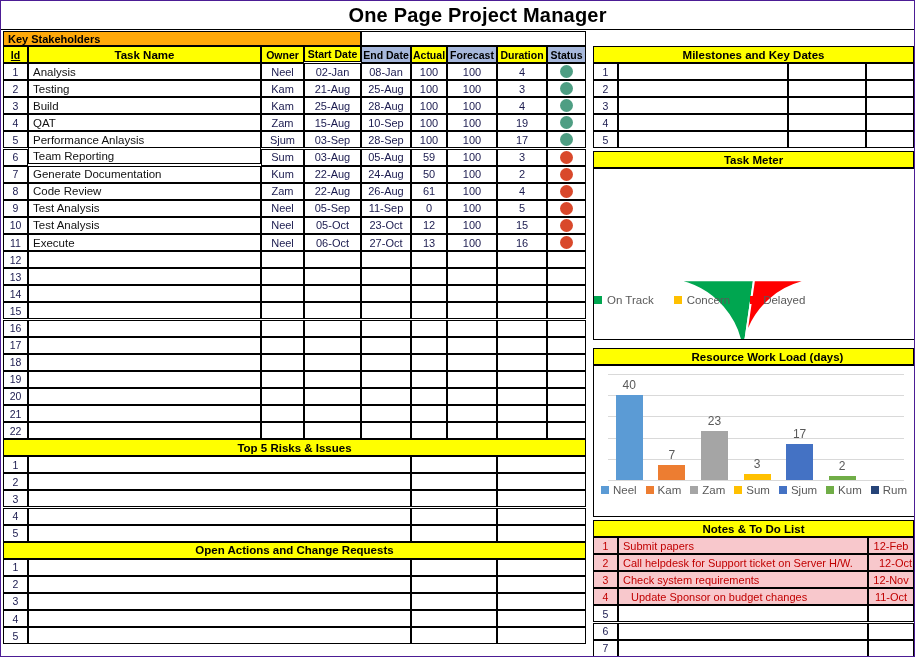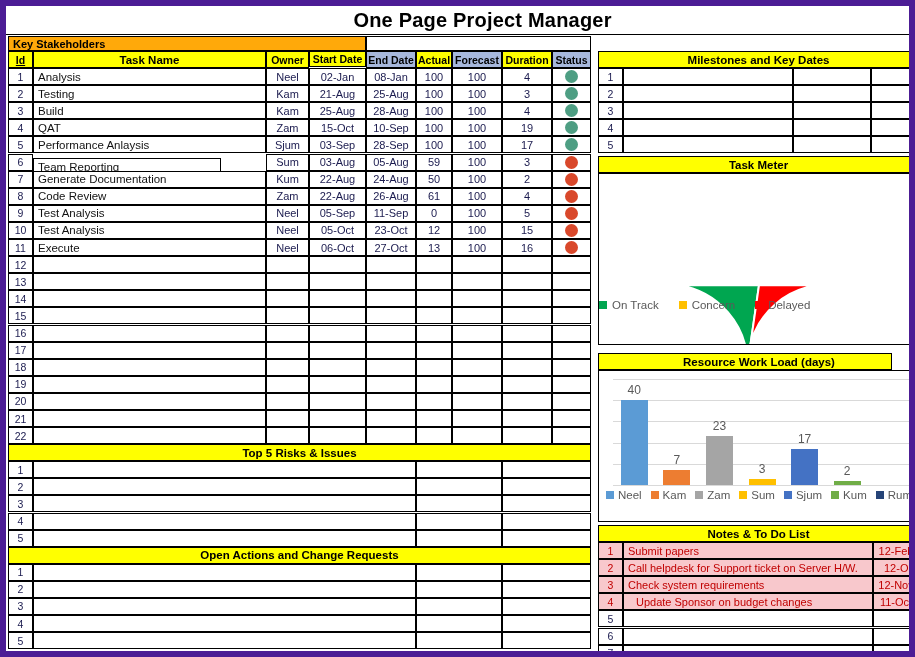--- a/index.html
+++ b/index.html
@@ -8,21 +8,21 @@
     margin: 0; padding: 0;
     background: #ffffff;
     font-family: "Liberation Sans", sans-serif;
   }
   #page {
     position: relative;
     width: 915px;
     height: 657px;
     background: #ffffff;
     overflow: hidden;
-    border: 6px solid #4c1d95;
+    border: 1px solid #4c1d95;
   }
 
   
   .title-bar {
     position: absolute;
     left: 0; top: 0;
     width: 915px; height: 29px;
     display: flex; align-items: center; justify-content: center;
     border-bottom: 1px solid #000;
   }
@@ -156,41 +156,41 @@
       <div class="cell c-center" style="left: 360px; top: 96.2px; width: 50px; height: 17.1px;">28-Aug</div>
       <div class="cell c-center" style="left: 410px; top: 96.2px; width: 36px; height: 17.1px;">100</div>
       <div class="cell c-center" style="left: 446px; top: 96.2px; width: 50px; height: 17.1px;">100</div>
       <div class="cell c-center" style="left: 496px; top: 96.2px; width: 50px; height: 17.1px;">4</div>
       <div class="cell c-center" style="left: 546px; top: 96.2px; width: 39px; height: 17.1px;">
         <span class="dot dot-green"></span>
       </div>
       <div class="cell idcell c-center" style="left: 2px; top: 113.3px; width: 25px; height: 17.1px;">4</div>
       <div class="cell taskname c-left" style="left: 27px; top: 113.3px; width: 233px; height: 17.1px;">QAT</div>
       <div class="cell c-center" style="left: 260px; top: 113.3px; width: 43px; height: 17.1px;">Zam</div>
-      <div class="cell c-center" style="left: 303px; top: 113.3px; width: 57px; height: 17.1px;">15-Oct</div>
+      <div class="cell c-center" style="left: 303px; top: 113.3px; width: 57px; height: 17.1px;">15-Aug</div>
       <div class="cell c-center" style="left: 360px; top: 113.3px; width: 50px; height: 17.1px;">10-Sep</div>
       <div class="cell c-center" style="left: 410px; top: 113.3px; width: 36px; height: 17.1px;">100</div>
       <div class="cell c-center" style="left: 446px; top: 113.3px; width: 50px; height: 17.1px;">100</div>
       <div class="cell c-center" style="left: 496px; top: 113.3px; width: 50px; height: 17.1px;">19</div>
       <div class="cell c-center" style="left: 546px; top: 113.3px; width: 39px; height: 17.1px;">
         <span class="dot dot-green"></span>
       </div>
       <div class="cell idcell c-center" style="left: 2px; top: 130.4px; width: 25px; height: 17.1px;">5</div>
       <div class="cell taskname c-left" style="left: 27px; top: 130.4px; width: 233px; height: 17.1px;">Performance Anlaysis</div>
       <div class="cell c-center" style="left: 260px; top: 130.4px; width: 43px; height: 17.1px;">Sjum</div>
       <div class="cell c-center" style="left: 303px; top: 130.4px; width: 57px; height: 17.1px;">03-Sep</div>
       <div class="cell c-center" style="left: 360px; top: 130.4px; width: 50px; height: 17.1px;">28-Sep</div>
       <div class="cell c-center" style="left: 410px; top: 130.4px; width: 36px; height: 17.1px;">100</div>
       <div class="cell c-center" style="left: 446px; top: 130.4px; width: 50px; height: 17.1px;">100</div>
       <div class="cell c-center" style="left: 496px; top: 130.4px; width: 50px; height: 17.1px;">17</div>
       <div class="cell c-center" style="left: 546px; top: 130.4px; width: 39px; height: 17.1px;">
         <span class="dot dot-green"></span>
       </div>
       <div class="cell idcell c-center" style="left: 2px; top: 147.5px; width: 25px; height: 17.1px;">6</div>
-      <div class="cell taskname c-left" style="left: 27px; top: 152px; width: 188px; height: 17.1px;">Team Reporting</div>
+      <div class="cell taskname c-left" style="left: 27px; top: 146px; width: 233px; height: 17.1px;">Team Reporting</div>
       <div class="cell c-center" style="left: 260px; top: 147.5px; width: 43px; height: 17.1px;">Sum</div>
       <div class="cell c-center" style="left: 303px; top: 147.5px; width: 57px; height: 17.1px;">03-Aug</div>
       <div class="cell c-center" style="left: 360px; top: 147.5px; width: 50px; height: 17.1px;">05-Aug</div>
       <div class="cell c-center" style="left: 410px; top: 147.5px; width: 36px; height: 17.1px;">59</div>
       <div class="cell c-center" style="left: 446px; top: 147.5px; width: 50px; height: 17.1px;">100</div>
       <div class="cell c-center" style="left: 496px; top: 147.5px; width: 50px; height: 17.1px;">3</div>
       <div class="cell c-center" style="left: 546px; top: 147.5px; width: 39px; height: 17.1px;">
         <span class="dot dot-red"></span>
       </div>
       <div class="cell idcell c-center" style="left: 2px; top: 164.6px; width: 25px; height: 17.1px;">7</div>
@@ -407,21 +407,21 @@
       <div class="cell c-center" style="left: 865px; top: 96.2px; width: 48px; height: 17.1px;"></div>
       <div class="cell idcell c-center" style="left: 592px; top: 113.3px; width: 25px; height: 17.1px;">4</div>
       <div class="cell c-left" style="left: 617px; top: 113.3px; width: 170px; height: 17.1px;"></div>
       <div class="cell c-center" style="left: 787px; top: 113.3px; width: 78px; height: 17.1px;"></div>
       <div class="cell c-center" style="left: 865px; top: 113.3px; width: 48px; height: 17.1px;"></div>
       <div class="cell idcell c-center" style="left: 592px; top: 130.4px; width: 25px; height: 17.1px;">5</div>
       <div class="cell c-left" style="left: 617px; top: 130.4px; width: 170px; height: 17.1px;"></div>
       <div class="cell c-center" style="left: 787px; top: 130.4px; width: 78px; height: 17.1px;"></div>
       <div class="cell c-center" style="left: 865px; top: 130.4px; width: 48px; height: 17.1px;"></div>
       <div class="cell band" style="left: 592px; top: 150px; width: 321px; height: 17px;">Task Meter</div>
-      <div class="cell band" style="left: 592px; top: 347px; width: 294px; height: 17px; padding-left: 28px;">Resource Work Load (days)</div>
+      <div class="cell band" style="left: 592px; top: 347px; width: 321px; height: 17px; padding-left: 28px;">Resource Work Load (days)</div>
       <div class="cell band" style="left: 592px; top: 519px; width: 321px; height: 17px;">Notes &amp; To Do List</div>
       <div class="cell idcell c-center pink" style="left: 592px; top: 536px; width: 25px; height: 17.1px;">1</div>
       <div class="cell c-left pink" style="left: 617px; top: 536px; width: 250px; height: 17.1px; font-size: 11px;">Submit papers</div>
       <div class="cell c-center pink" style="left: 867px; top: 536px; width: 46px; height: 17.1px; font-size: 11px;">12-Feb</div>
       <div class="cell idcell c-center pink" style="left: 592px; top: 553.1px; width: 25px; height: 17.1px;">2</div>
       <div class="cell c-left pink" style="left: 617px; top: 553.1px; width: 250px; height: 17.1px; font-size: 11px;">Call helpdesk for Support ticket on Server H/W.</div>
       <div class="cell c-center pink" style="left: 867px; top: 553.1px; width: 46px; height: 17.1px; font-size: 11px; padding-left: 9px;">12-Oct</div>
       <div class="cell idcell c-center pink" style="left: 592px; top: 570.2px; width: 25px; height: 17.1px;">3</div>
       <div class="cell c-left pink" style="left: 617px; top: 570.2px; width: 250px; height: 17.1px; font-size: 11px;">Check system requirements</div>
       <div class="cell c-center pink" style="left: 867px; top: 570.2px; width: 46px; height: 17.1px; font-size: 11px;">12-Nov</div>

